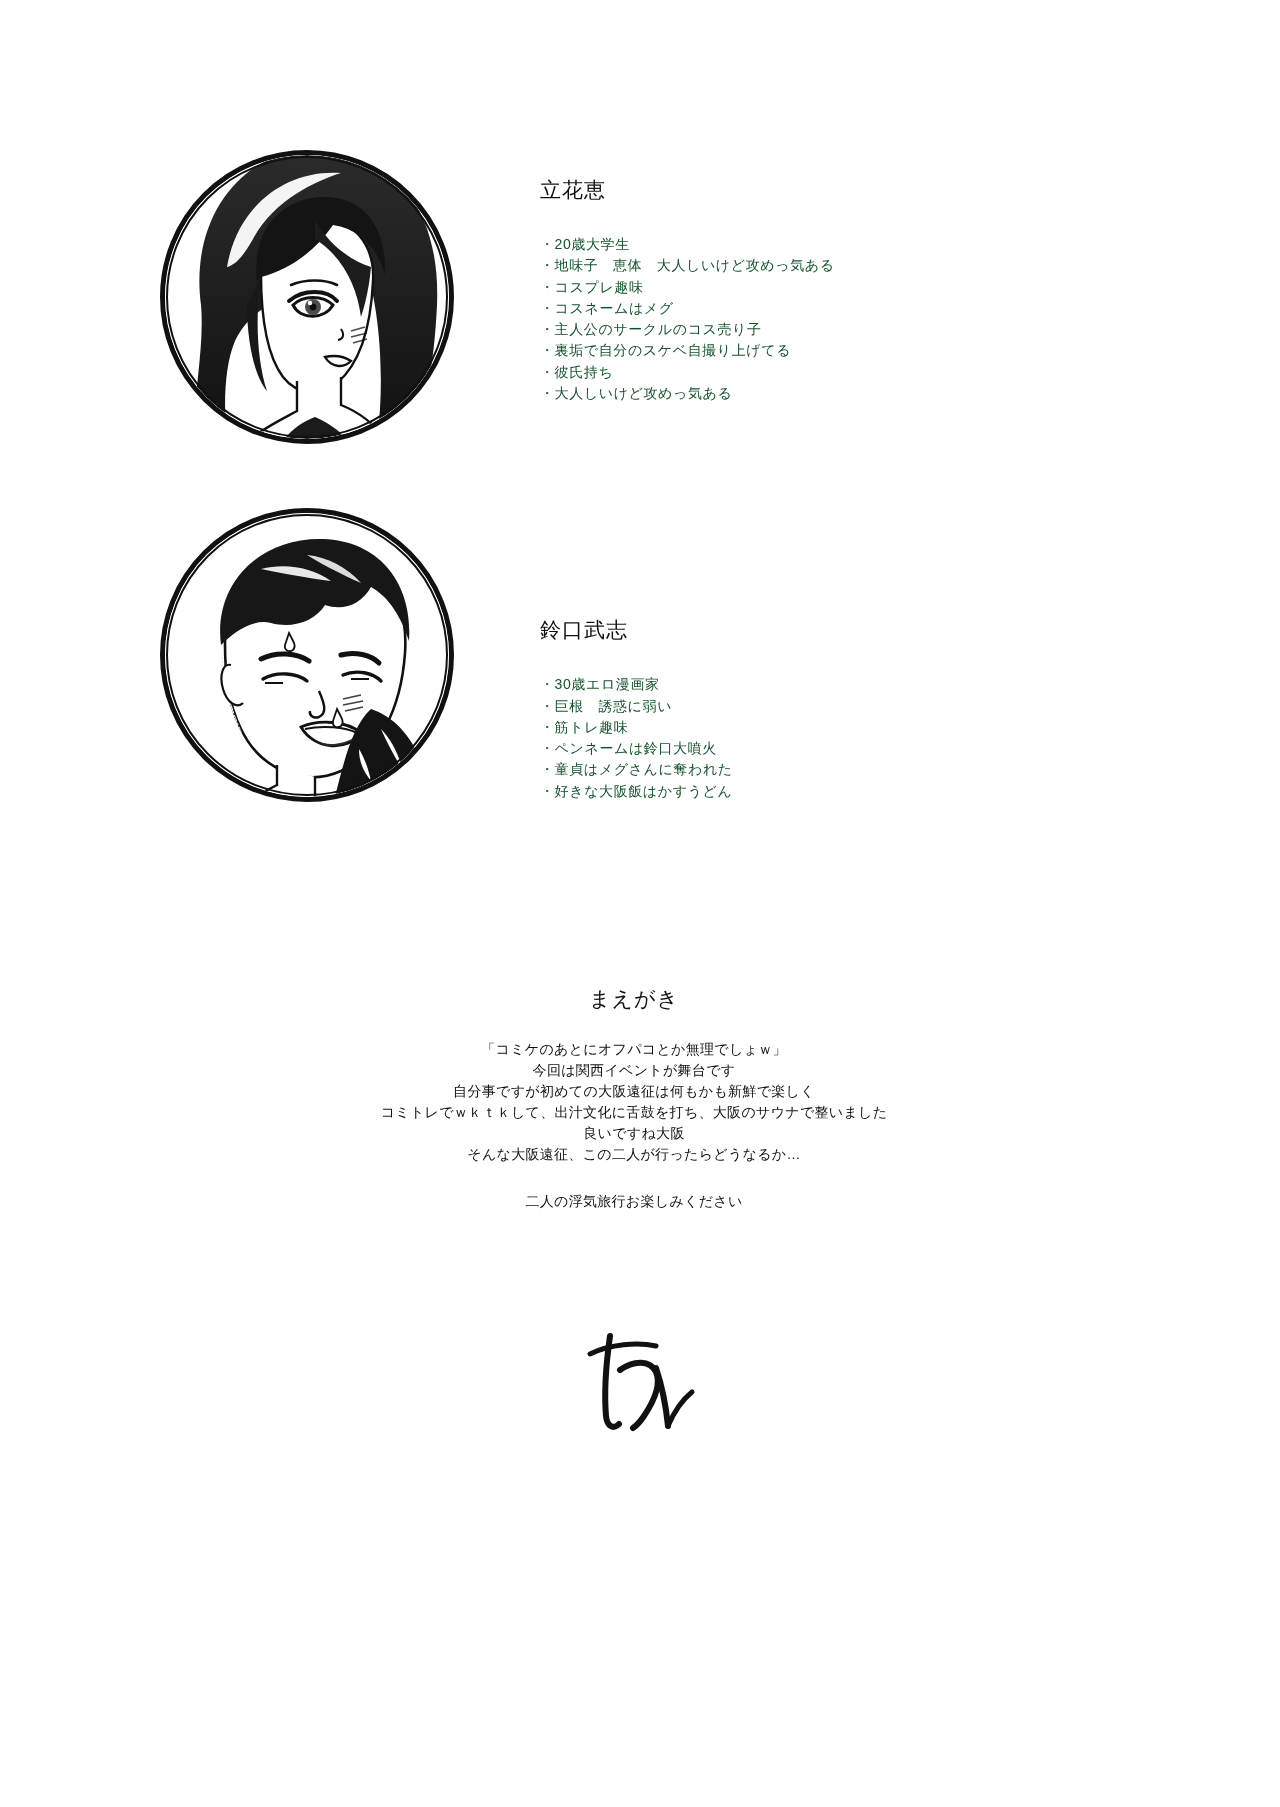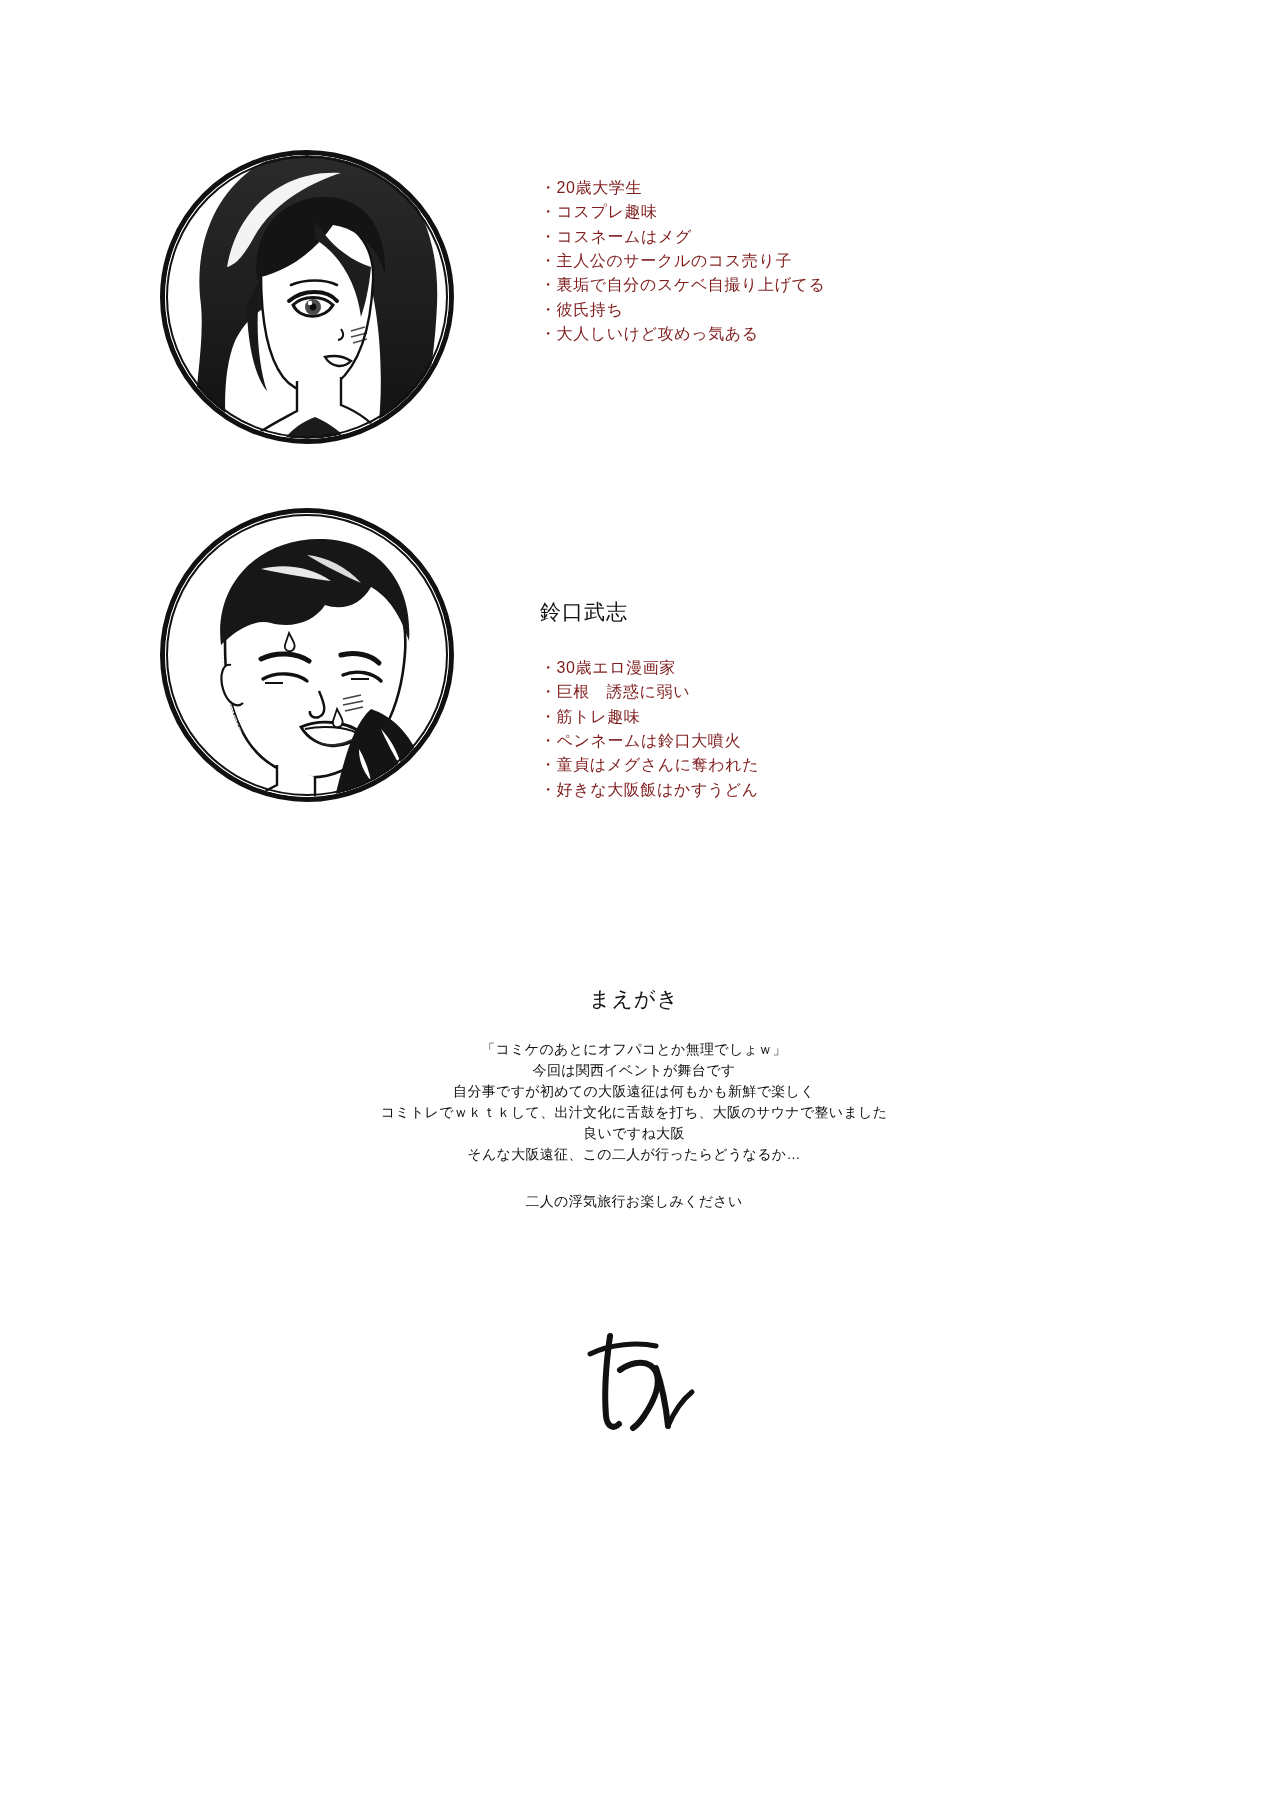--- a/index.html
+++ b/index.html
@@ -52,24 +52,24 @@
     color: #111111;
     margin-bottom: 30px;
     white-space: nowrap;
   }
   .char-traits {
     margin: 0;
     padding: 0;
     list-style: none;
   }
   .char-traits li {
-    font-size: 16px;
+    font-size: 14px;
     line-height: 1.52;
     letter-spacing: 0.6px;
-    color: #7f1d1d;
+    color: #14532d;
     white-space: nowrap;
   }
 
   
   #preface {
     position: absolute;
     left: 0;
     right: 12px;
     top: 985px;
     text-align: center;
@@ -150,22 +150,24 @@
           <g stroke="#111" stroke-width="1.6" opacity="0.75">
             <line x1="186" y1="176" x2="200" y2="172"></line>
             <line x1="186" y1="182" x2="202" y2="178"></line>
             <line x1="188" y1="188" x2="202" y2="184"></line>
           </g>
         </g>
         <circle cx="142" cy="142" r="140" fill="none" stroke="#111" stroke-width="2"></circle>
       </svg>
     </div>
     <div class="char-text">
+      <div class="char-name">立花恵</div>
       <ul class="char-traits">
         <li>・20歳大学生</li>
+        <li>・地味子　恵体　大人しいけど攻めっ気ある</li>
         <li>・コスプレ趣味</li>
         <li>・コスネームはメグ</li>
         <li>・主人公のサークルのコス売り子</li>
         <li>・裏垢で自分のスケベ自撮り上げてる</li>
         <li>・彼氏持ち</li>
         <li>・大人しいけど攻めっ気ある</li>
       </ul>
     </div>
   </div>
 

